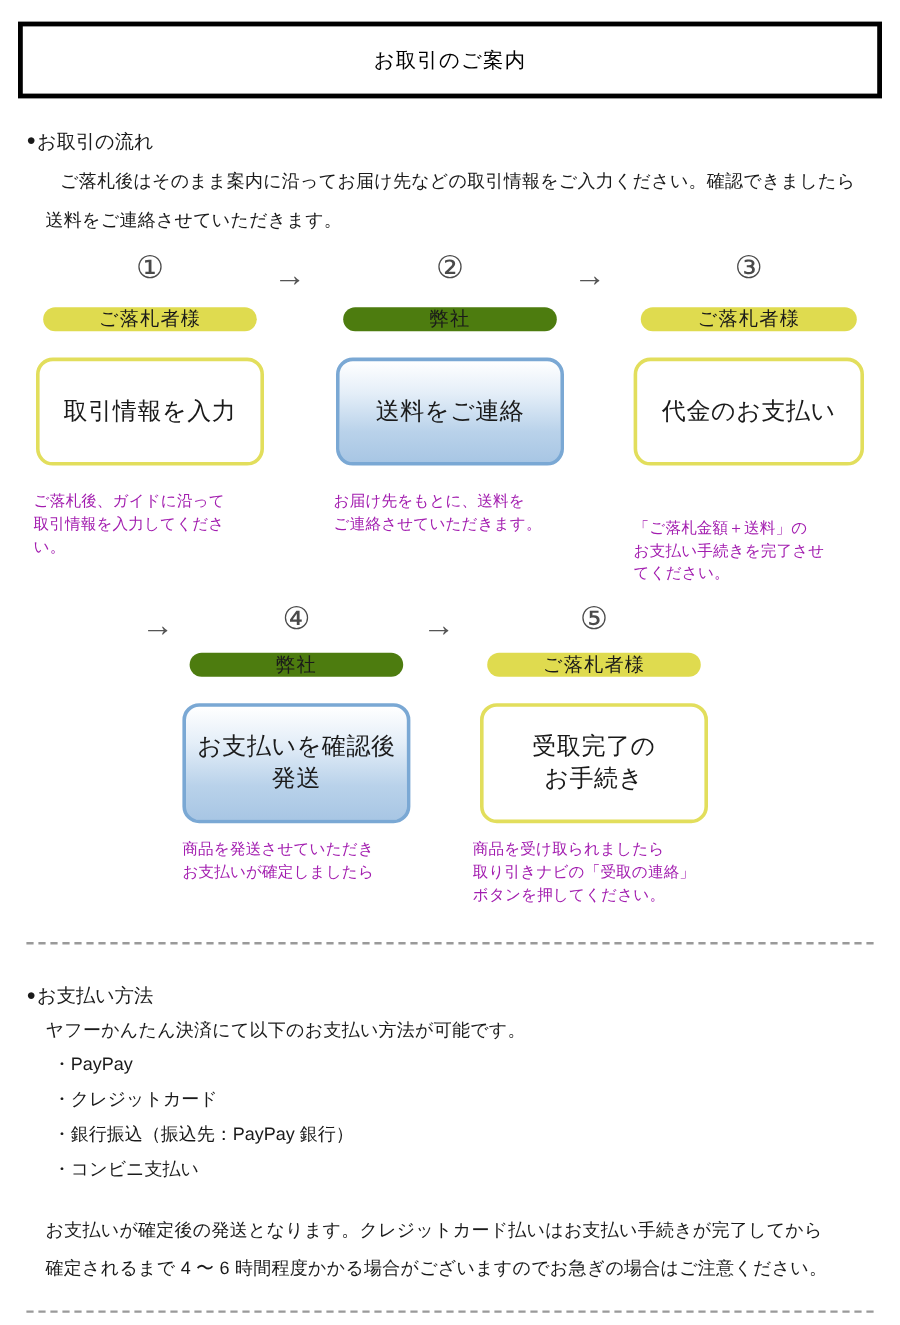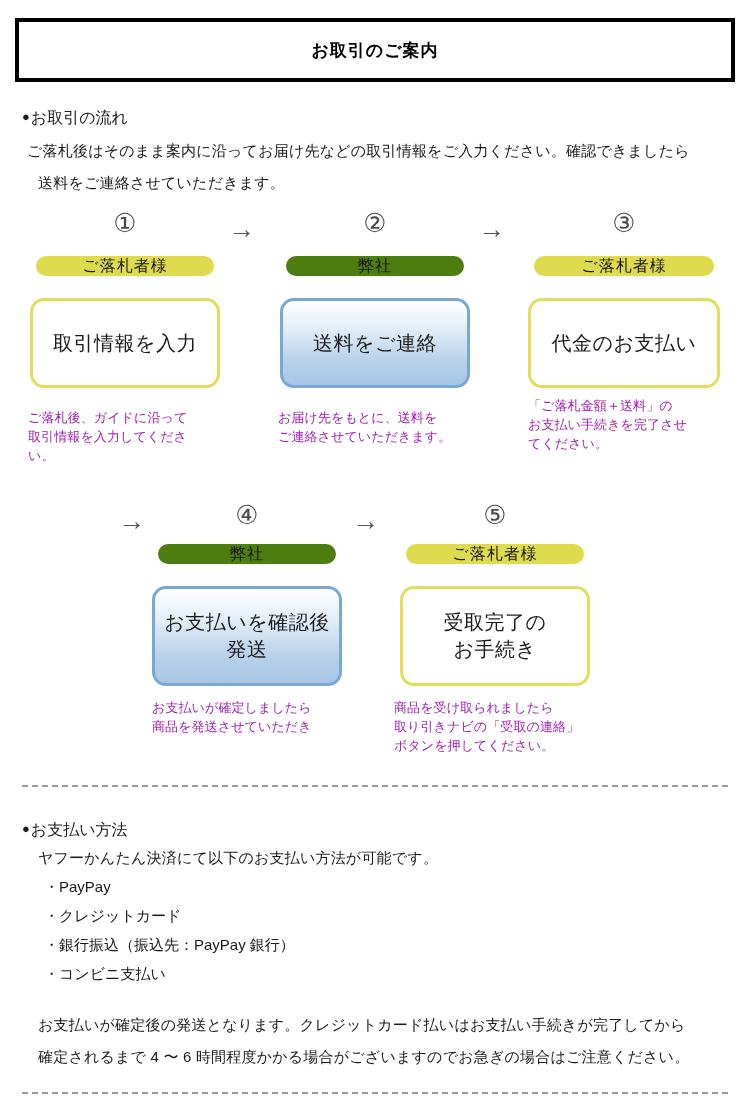--- a/index.html
+++ b/index.html
@@ -24,21 +24,21 @@
     width: 720px;
     height: 64px;
     border: 4px solid #000000;
     box-sizing: border-box;
     display: flex;
     align-items: center;
     justify-content: center;
   }
   .title-text {
     font-size: 17px;
-    font-weight: bold;
+    font-weight: normal;
     letter-spacing: 1px;
     color: #000000;
   }
 
   
   .section-heading {
     position: absolute;
     font-size: 16px;
     color: #1a1a1a;
     white-space: nowrap;
@@ -140,21 +140,21 @@
 </head>
 <body>
 
 <div class="title-banner">
   <div class="title-text">お取引のご案内</div>
 </div>
 
 <div class="section-heading" style="left:22px; top:108px;">
   <span class="bullet-dot">●</span><span>お取引の流れ</span>
 </div>
-<div class="body-line" style="left:27px; top:142px;">ご落札後はそのまま案内に沿ってお届け先などの取引情報をご入力ください。確認できましたら</div>
+<div class="body-line" style="left:50px; top:142px;">ご落札後はそのまま案内に沿ってお届け先などの取引情報をご入力ください。確認できましたら</div>
 <div class="body-line" style="left:38px; top:174px;">送料をご連絡させていただきます。</div>
 
 <div class="arrow" style="left:228px; top:216px;">→</div>
 <div class="arrow" style="left:478px; top:216px;">→</div>
 
 <div class="step" style="left:30px; top:210px; width:190px; height:175px;">
   <div class="step-number">①</div>
   <div class="pill yellow" style="left:6px; top:46px; width:178px;">ご落札者様</div>
   <div class="card yellow" style="left:0px; top:88px; width:190px; height:90px;">取引情報を入力</div>
 </div>
@@ -172,40 +172,40 @@
 <div class="caption" style="left:278px; top:408px; width:210px;font-family:Liberation Serif, serif;">
   <div>お届け先をもとに、送料を</div>
   <div>ご連絡させていただきます。</div>
 </div>
 
 <div class="step" style="left:528px; top:210px; width:192px; height:175px;">
   <div class="step-number">③</div>
   <div class="pill yellow" style="left:6px; top:46px; width:180px;">ご落札者様</div>
   <div class="card yellow" style="left:0px; top:88px; width:192px; height:90px;">代金のお支払い</div>
 </div>
-<div class="caption" style="left:528px; top:396px; width:205px;">
+<div class="caption" style="left:528px; top:430px; width:205px;">
   <div>「ご落札金額＋送料」の</div>
   <div>お支払い手続きを完了させ</div>
   <div>てください。</div>
 </div>
 
 <div class="arrow" style="left:118px; top:508px;">→</div>
 <div class="arrow" style="left:352px; top:508px;">→</div>
 
 <div class="step" style="left:152px; top:502px; width:190px; height:195px;">
   <div class="step-number">④</div>
   <div class="pill blue" style="left:6px; top:42px; width:178px;">弊社</div>
   <div class="card blue" style="left:0px; top:84px; width:190px; height:100px; flex-direction:column;">
     <span>お支払いを確認後</span>
     <span>発送</span>
   </div>
 </div>
 <div class="caption" style="left:152px; top:698px; width:200px;">
+  <div>商品を発送させていただき</div>
   <div>お支払いが確定しましたら</div>
-  <div>商品を発送させていただき</div>
 </div>
 
 <div class="step" style="left:400px; top:502px; width:190px; height:195px;">
   <div class="step-number">⑤</div>
   <div class="pill yellow" style="left:6px; top:42px; width:178px;">ご落札者様</div>
   <div class="card yellow" style="left:0px; top:84px; width:190px; height:100px; flex-direction:column;">
     <span>受取完了の</span>
     <span>お手続き</span>
   </div>
 </div>

